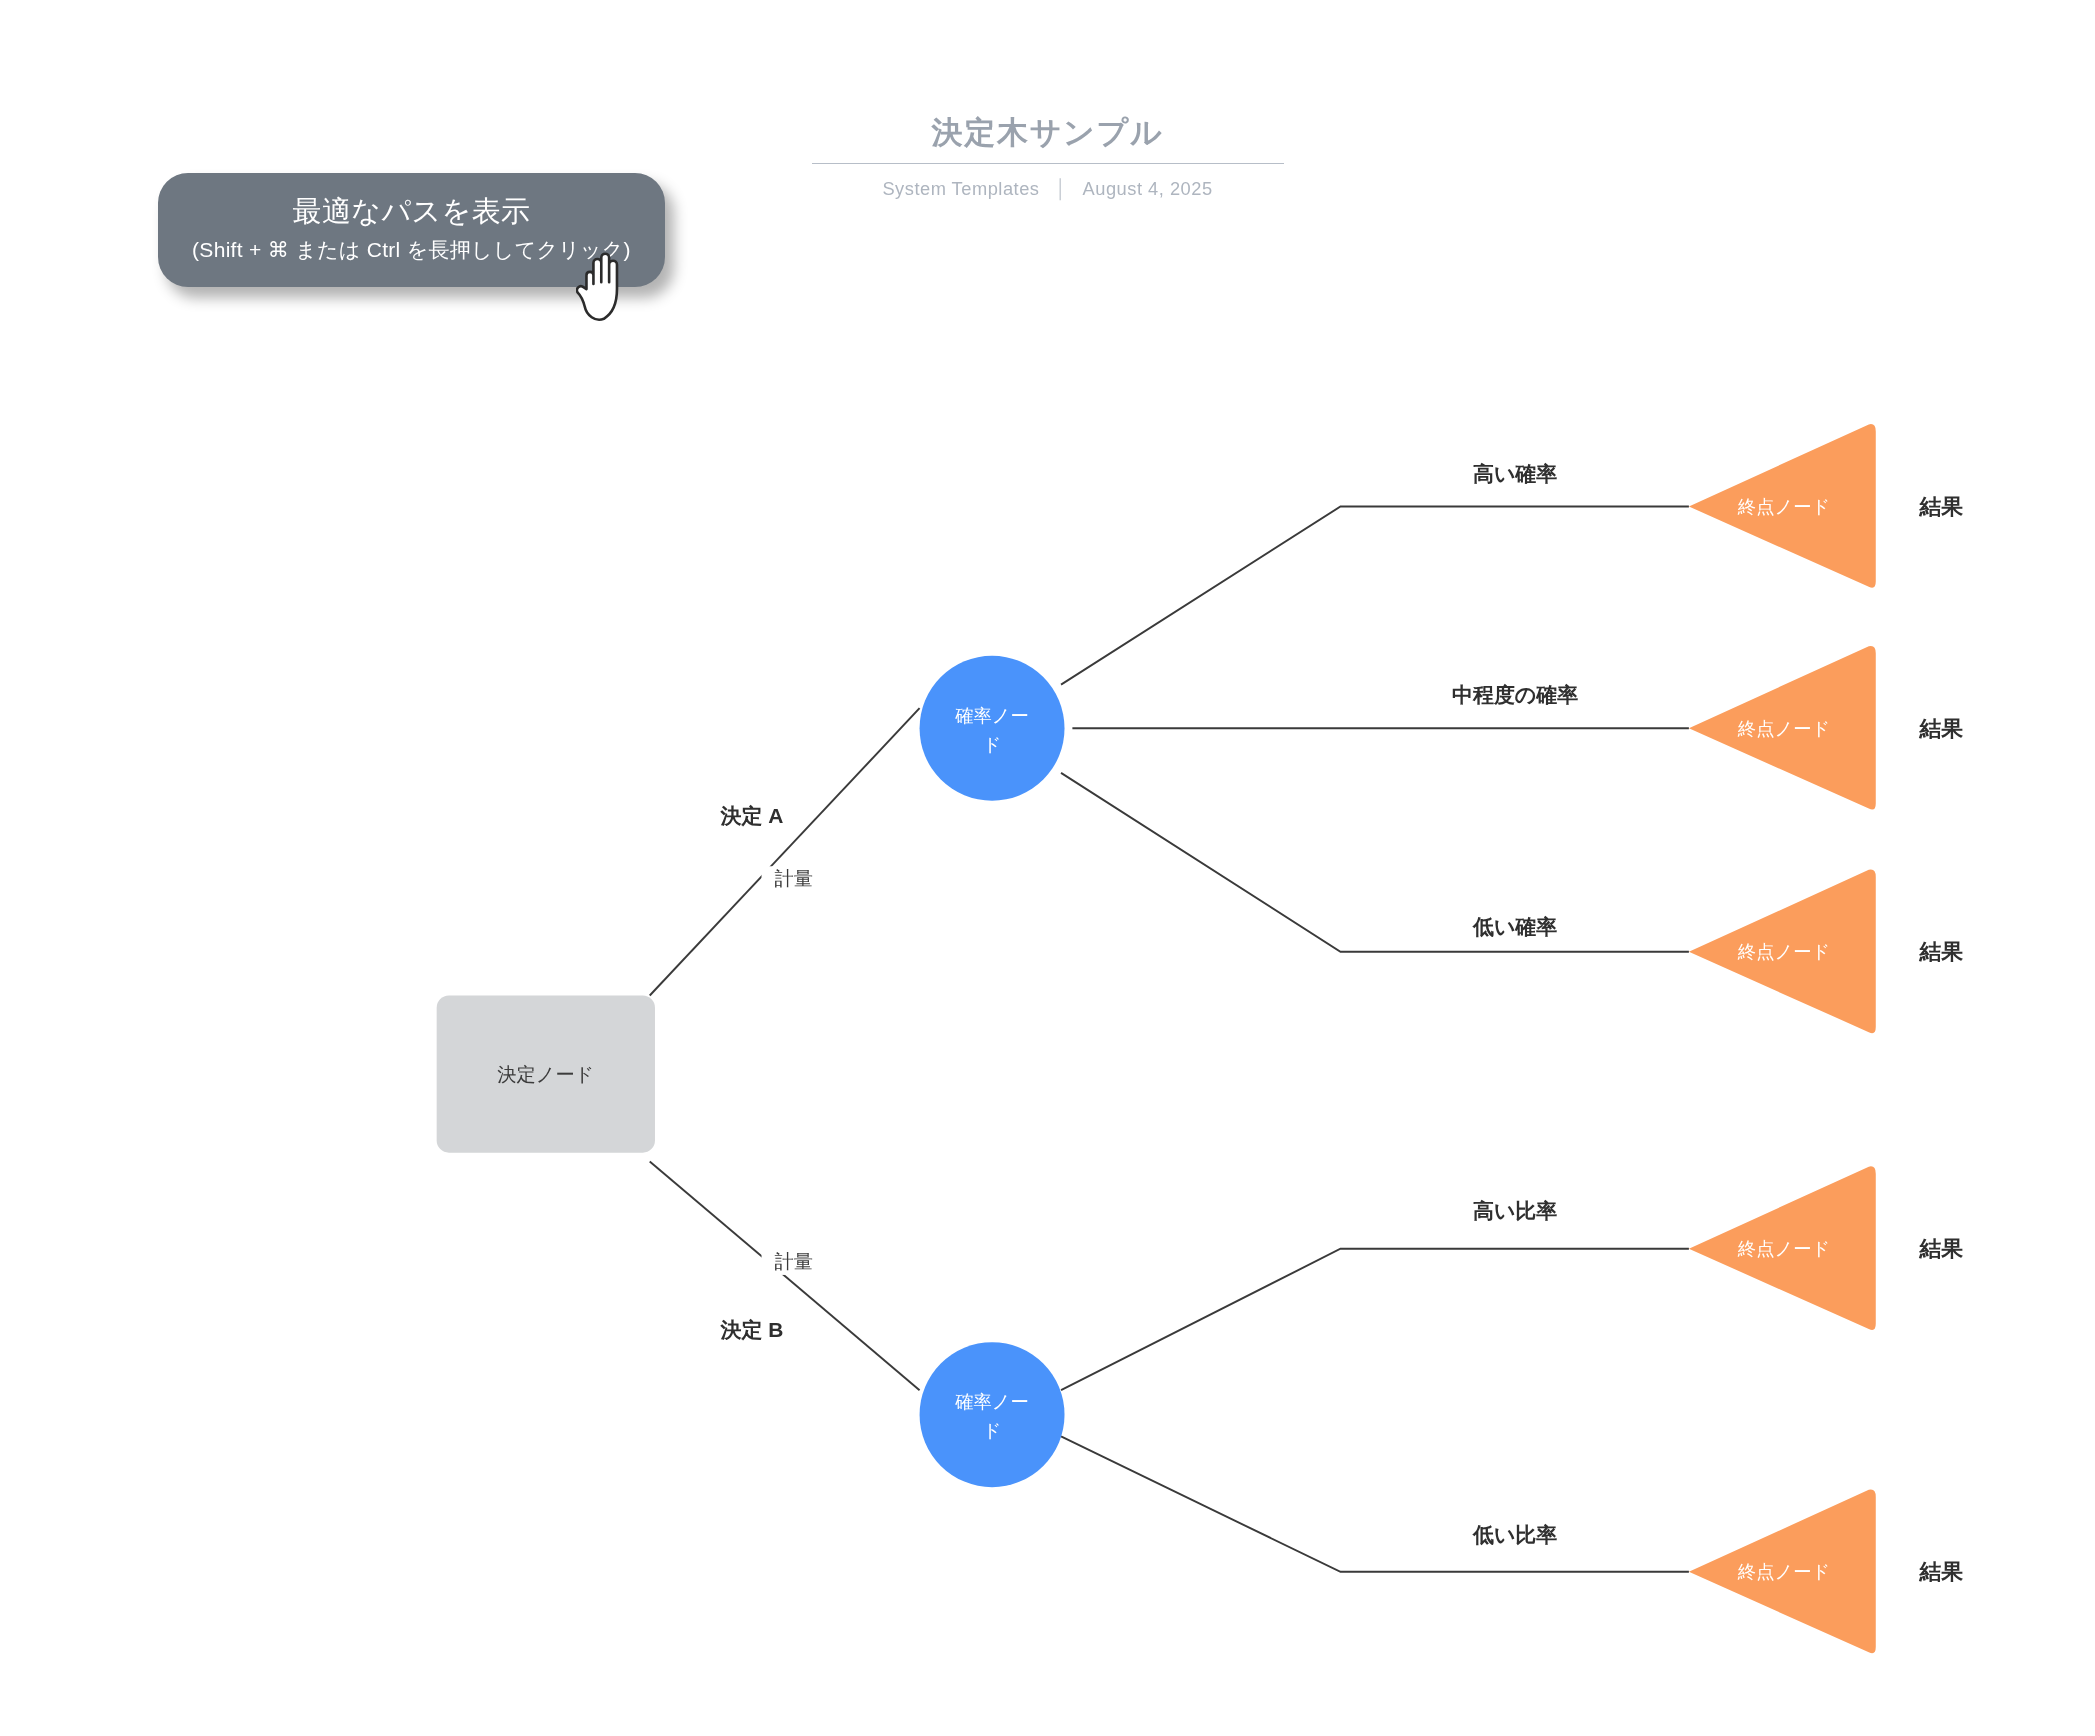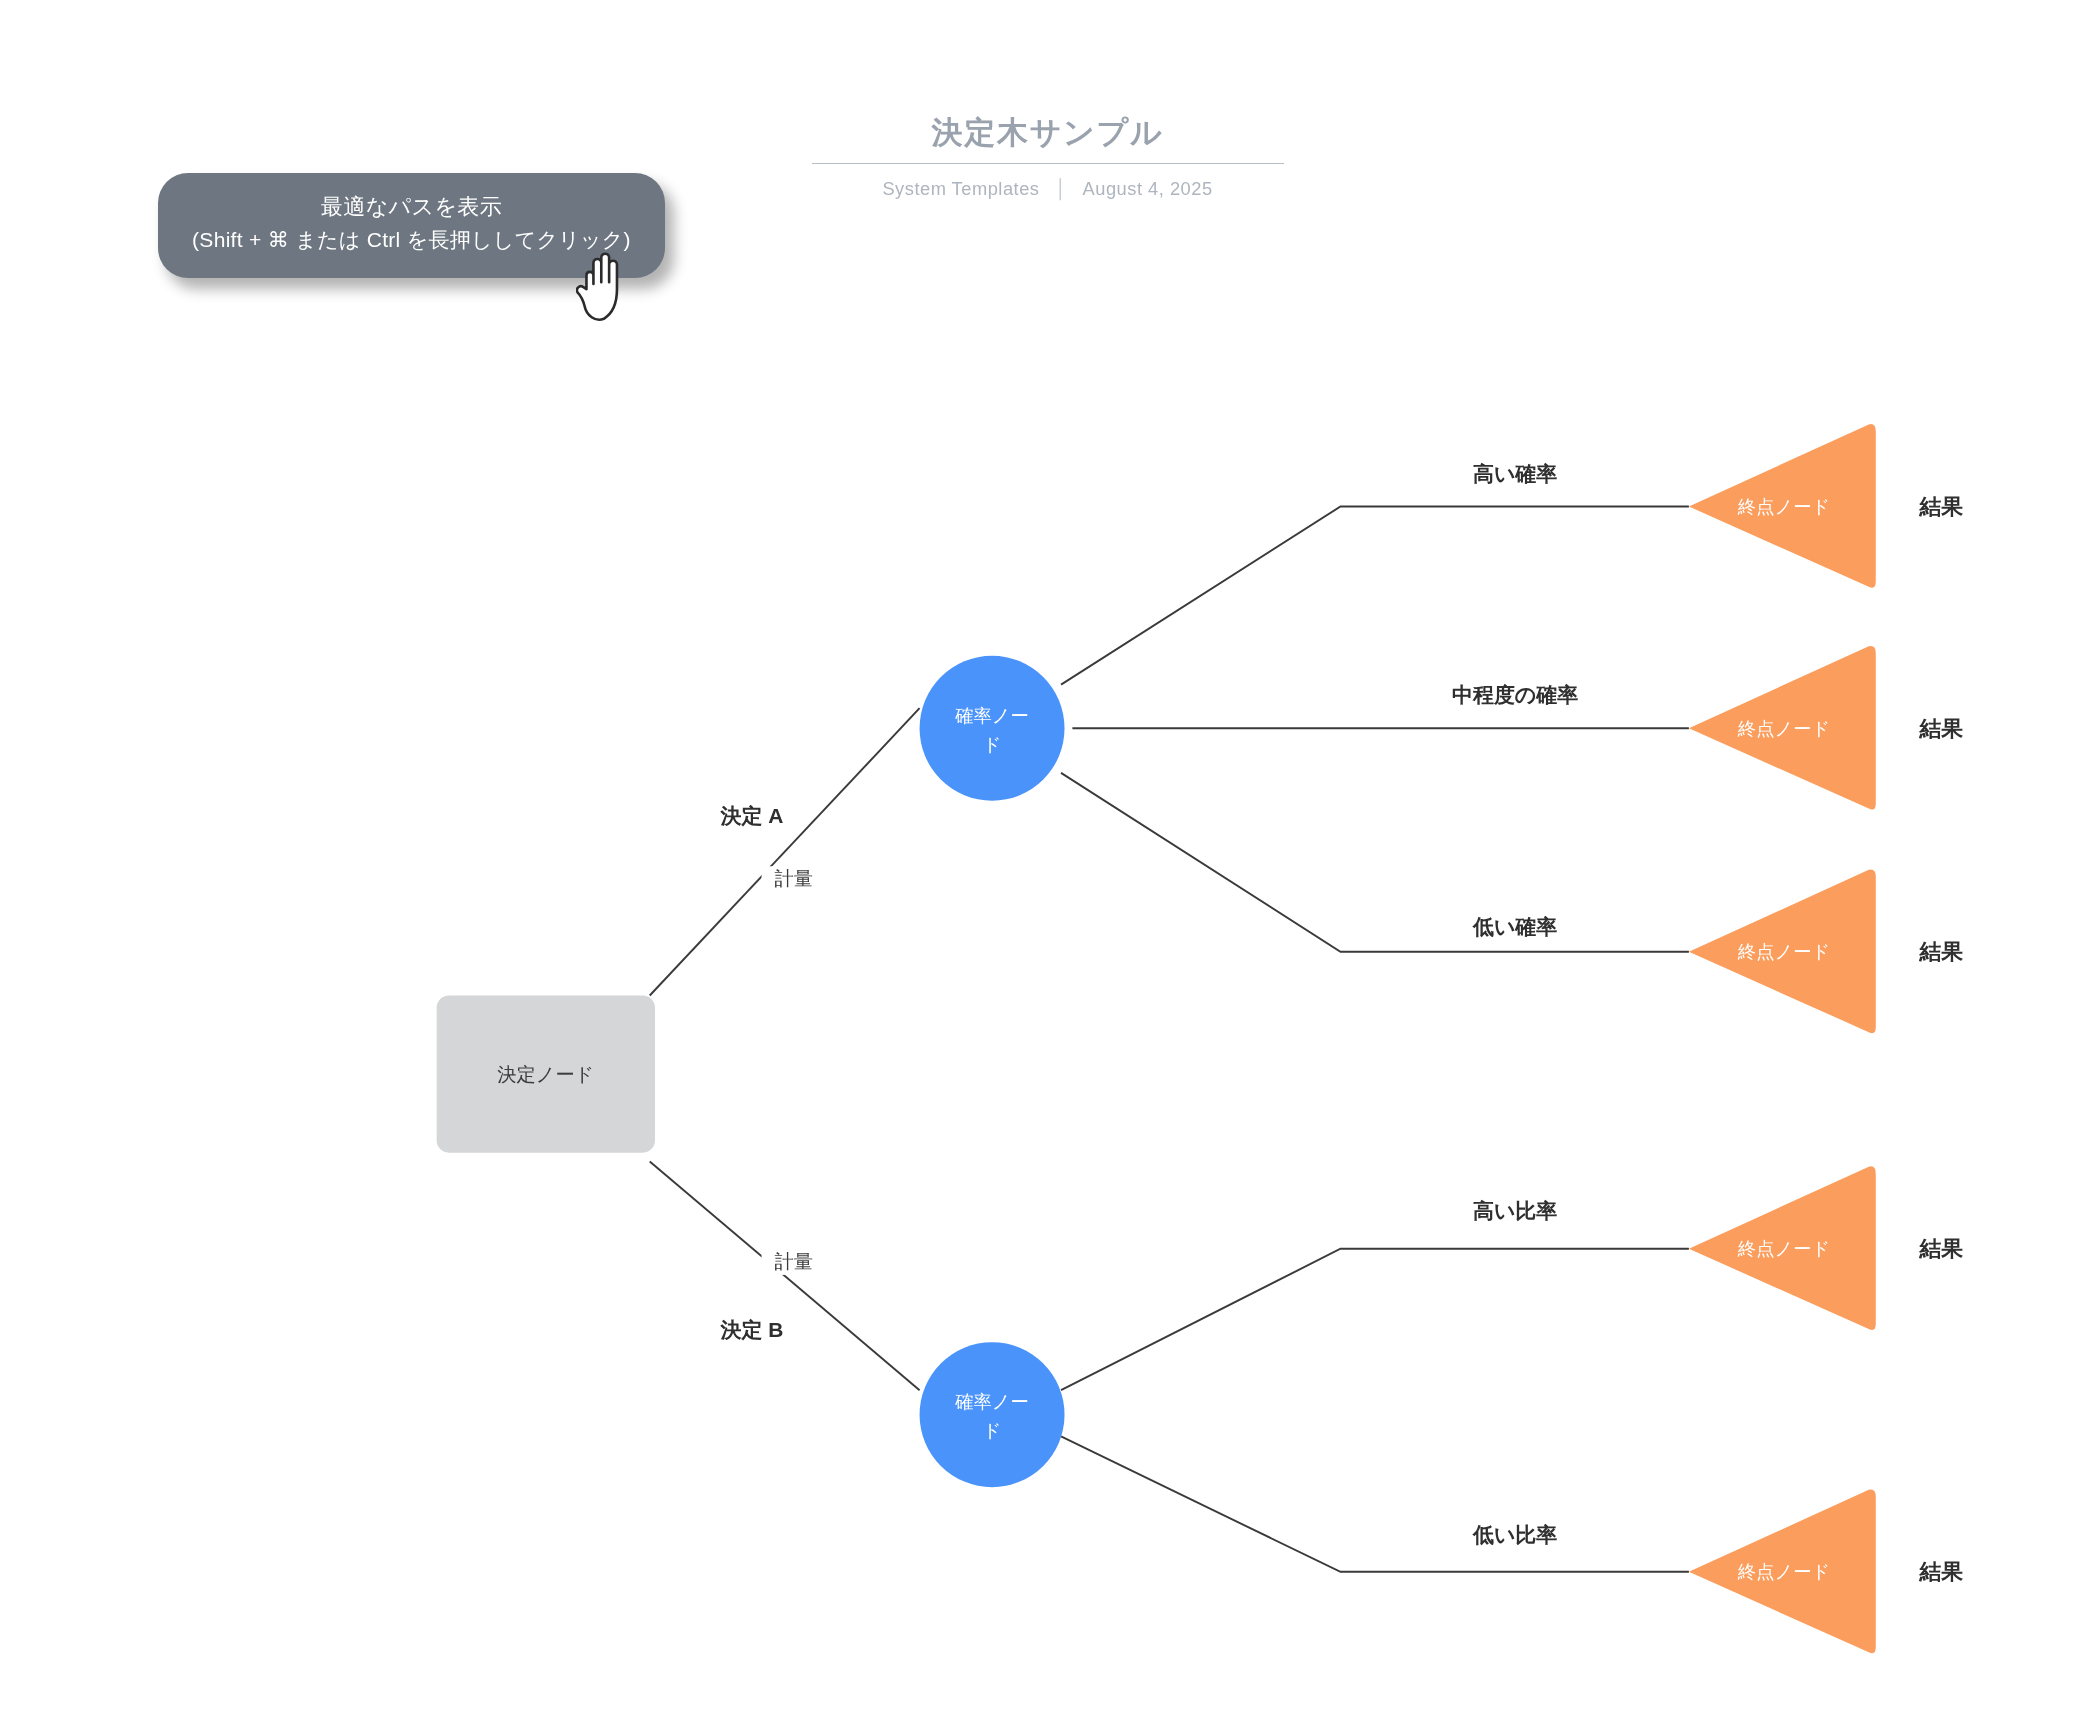--- a/index.html
+++ b/index.html
@@ -61,21 +61,21 @@
     padding: 19px 23px 23px;
     box-sizing: border-box;
     background: #6e7781;
     border-radius: 30px;
     color: #ffffff;
     text-align: center;
     box-shadow: 8.7px 10.5px 14px rgba(0,0,0,0.30);
     cursor: pointer;
   }
   .hint-line1 {
-    font-size: 22px;
+    font-size: 29px;
     line-height: 1.35;
     letter-spacing: 0.4px;
   }
   .hint-line2 {
     font-size: 21px;
     line-height: 1.4;
     letter-spacing: 0.3px;
     margin-top: 3.5px;
     white-space: nowrap;
   }

